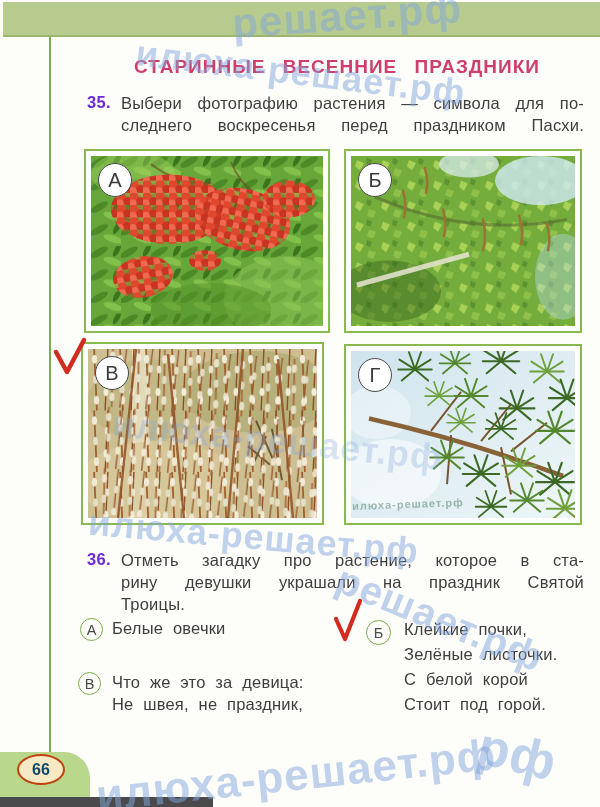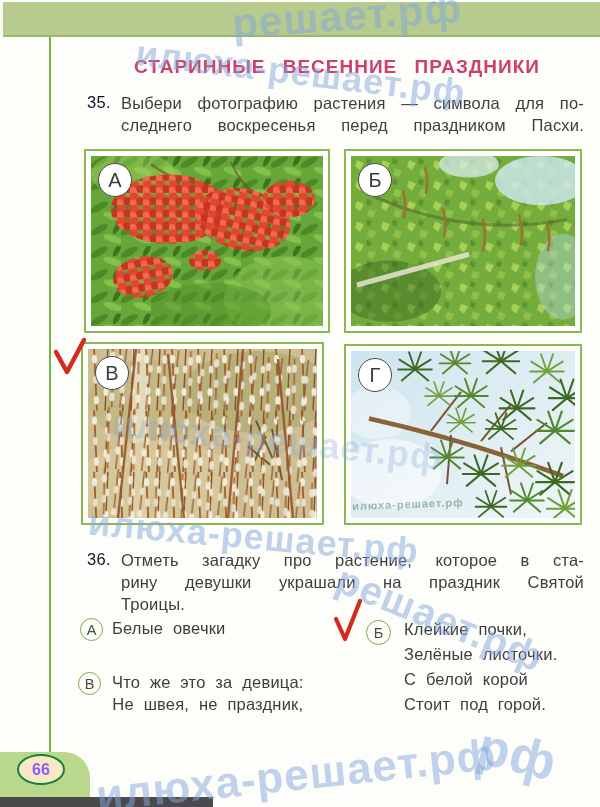--- a/index.html
+++ b/index.html
@@ -13,21 +13,21 @@
   
   .topband{left:3px;top:2px;width:597px;height:33px;background:#b7cb8e;border-bottom:2px solid #9cb66b;}
   .vrule{left:49px;top:37px;width:2px;height:718px;background:#79af47;}
   
   .title{
     left:90px;top:56px;width:494px;text-align:center;
     font-size:19px;font-weight:bold;color:#cf3f6e;
     letter-spacing:1px;word-spacing:11px;white-space:nowrap;
   }
   
-  .tnum{font-size:16.5px;font-weight:normal;color:#0f172a;letter-spacing:.3px;}
+  .tnum{font-size:16.5px;font-weight:bold;color:#6d28d9;letter-spacing:.3px;}
   .para{font-size:16.5px;line-height:22px;letter-spacing:.2px;color:#3e3e3e;}
   .jline{text-align:justify;text-align-last:justify;}
   .lline{text-align:left;}
   
   .photo{
     box-sizing:border-box;border:2px solid #8ab94f;background:#fff;
     padding:5px;
   }
   .photo-img{position:relative;width:100%;height:100%;overflow:hidden;}
   .photo-img svg{display:block;width:100%;height:100%;}
@@ -37,31 +37,31 @@
     display:flex;align-items:center;justify-content:center;
     font-size:20px;color:#3a3a3a;z-index:3;
   }
   
   .opt-circle{
     width:23px;height:23px;border-radius:50%;border:1.5px solid #79af47;box-sizing:border-box;
     display:flex;align-items:center;justify-content:center;
     font-size:14.5px;color:#4a4a4a;background:transparent;
   }
   .riddle{font-size:16.5px;letter-spacing:.2px;word-spacing:5px;color:#3e3e3e;}
-  .lh22{line-height:22px;text-align:center;}
+  .lh22{line-height:22px;}
   .lh25{line-height:25px;}
   
   .check svg{display:block;width:100%;height:100%;}
   
   .badge-shape{left:0;top:752px;width:90px;height:46px;background:#b9d88c;border-radius:0 26px 0 0;}
   .badge-ellipse{
     left:17px;top:754px;width:48px;height:31px;background:#f6e9c4;
-    border:2px solid #15803d;border-radius:50%;box-sizing:border-box;
+    border:2px solid #c2410c;border-radius:50%;box-sizing:border-box;
     display:flex;align-items:center;justify-content:center;
-    font-size:16px;font-weight:bold;color:#8b5cf6;z-index:2;
+    font-size:16px;font-weight:bold;color:#0c4a6e;z-index:2;
   }
   .bottom-bar{left:0;top:797px;width:213px;height:10px;background:#4a4a4d;}
   
   .wm{
     position:absolute;white-space:nowrap;pointer-events:none;z-index:5;
     color:rgba(130,165,220,.5);font-weight:bold;letter-spacing:1px;
   }
 </style>
 </head>
 <body>

